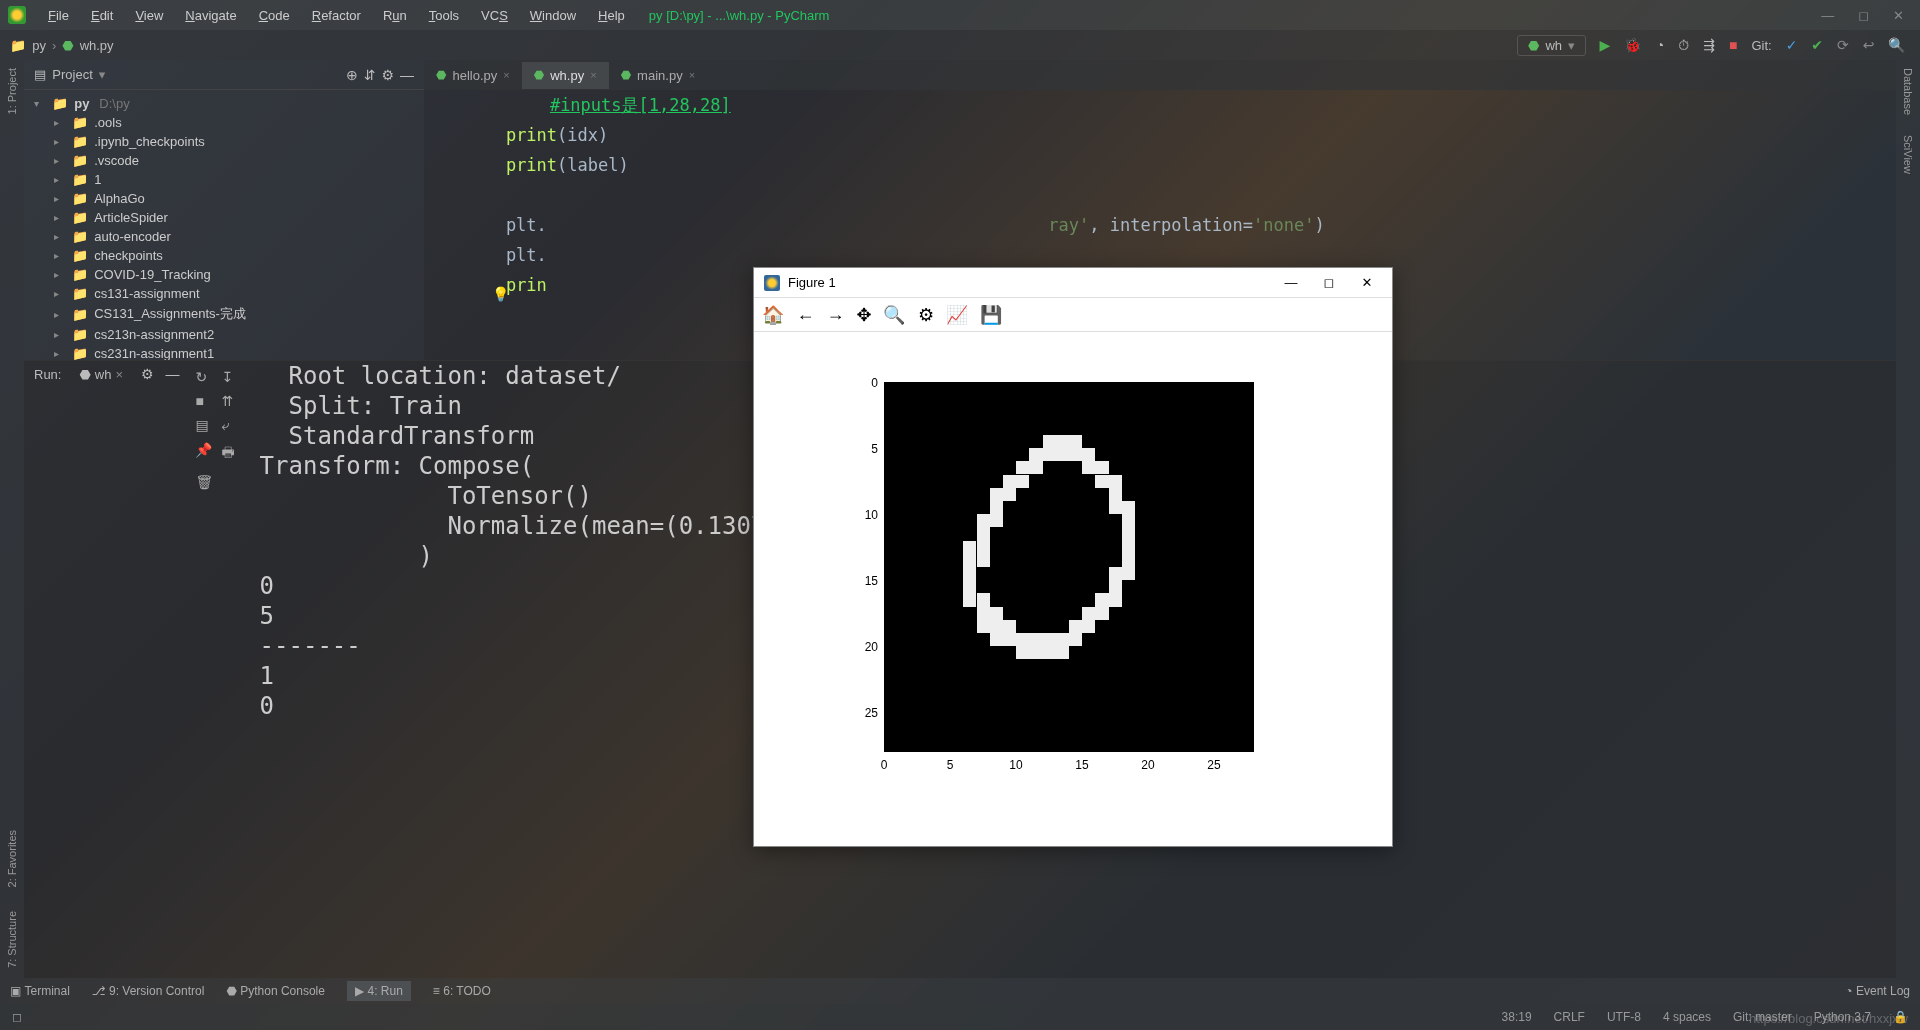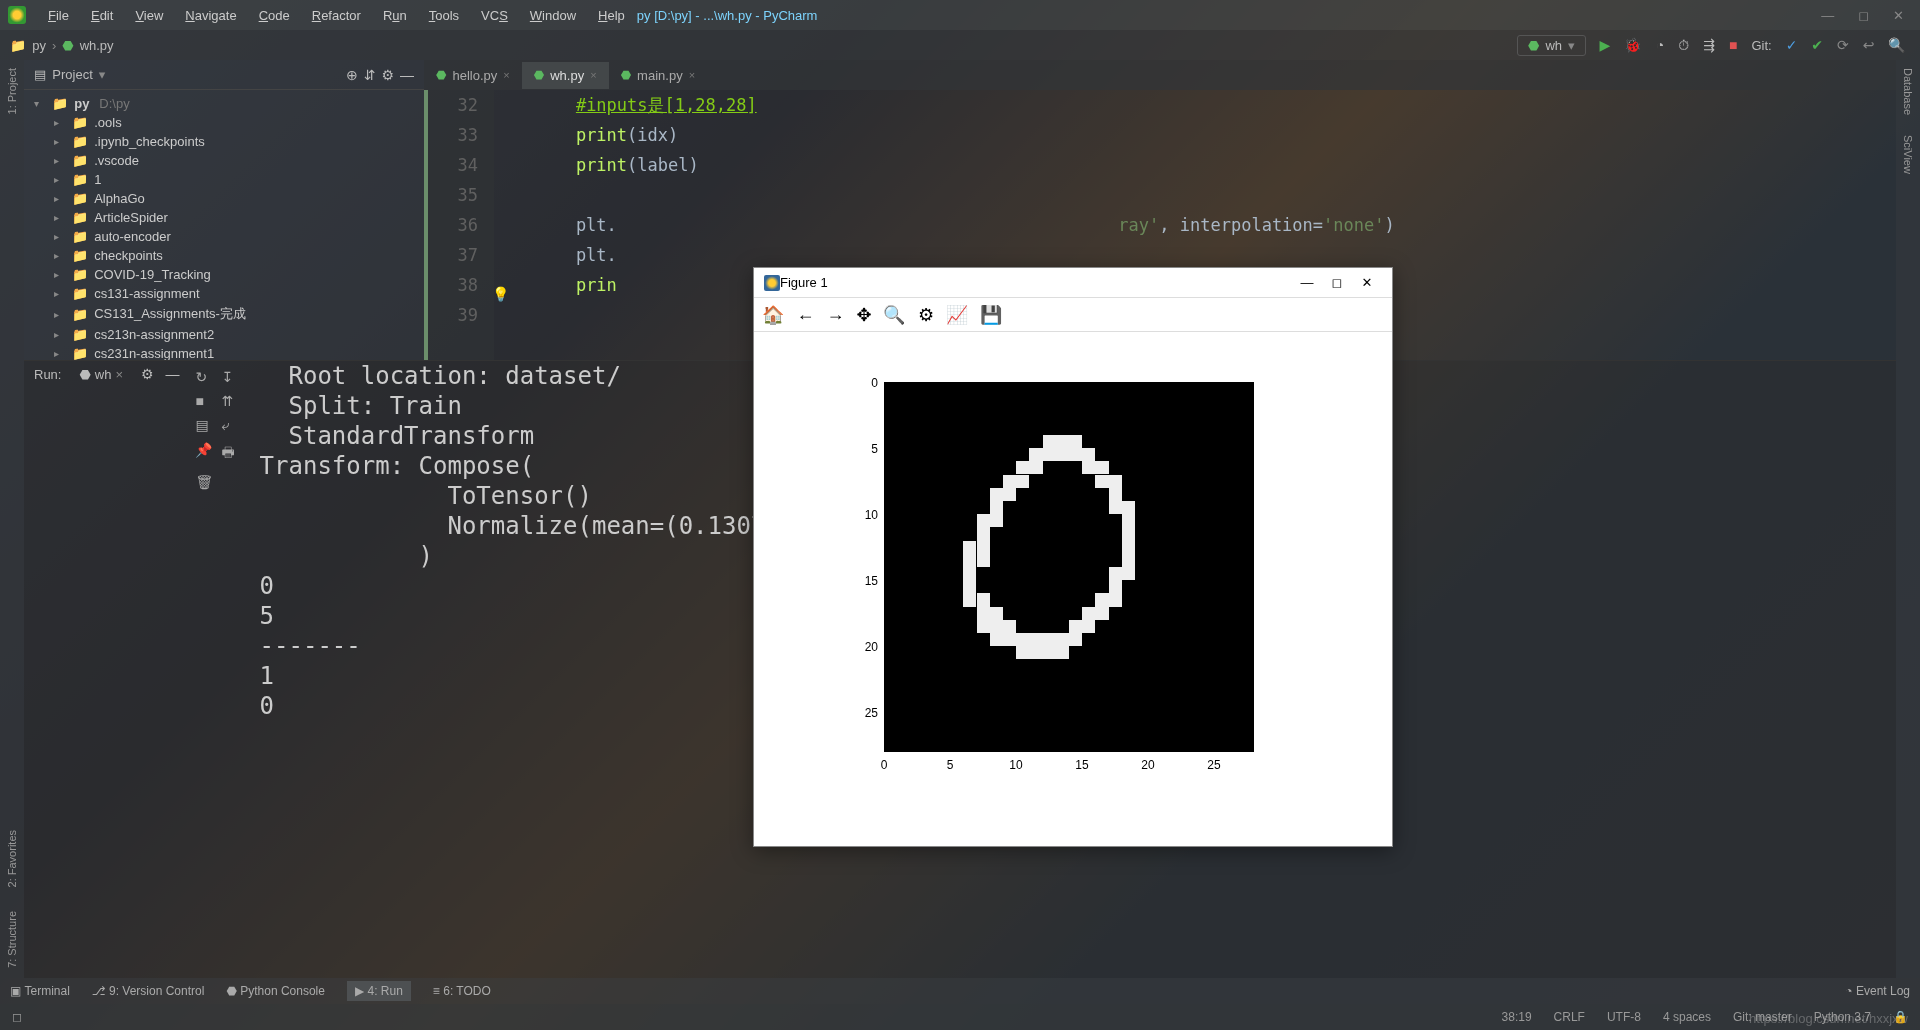--- a/index.html
+++ b/index.html
@@ -29,21 +29,22 @@
   background: radial-gradient(circle, #fc3 30%, #393 60%);
   border-radius: 3px;
   margin-right: 10px;
 }
 .menubar .menu-item {
   padding: 4px 10px;
   cursor: pointer;
 }
 .menubar .menu-item u { text-decoration: underline; }
 .menubar .title {
-  color: #7dd3fc;
+  margin-left: 12px;
+  color: #22c55e;
 }
 .menubar .win-controls {
   margin-left: auto;
   display: flex;
   gap: 24px;
   padding-right: 16px;
   color: #888;
 }
 .navbar {
   height: 30px;
@@ -192,21 +193,21 @@
   color: #606060;
   background: rgba(49,51,53,0.6);
   border-left: 4px solid #6b8e6b;
 }
 .code-body {
   flex: 1;
   color: #a9b7c6;
   white-space: pre;
   overflow: hidden;
 }
-.kw-comment { color: #84cc16; text-decoration: underline; }
+.kw-comment { color: #22c55e; text-decoration: underline; margin-left: 44px; }
 .kw-str { color: #6a8759; }
 .kw-builtin { color: #bef264; }
 .breadcrumb-editor {
   height: 22px;
   padding-left: 80px;
   font-size: 12px;
   color: #888;
   background: rgba(50,53,55,0.5);
   display: flex;
   align-items: center;
@@ -294,20 +295,21 @@
   box-shadow: 0 4px 20px rgba(0,0,0,0.4);
   display: flex;
   flex-direction: column;
   color: #000;
 }
 .figure-titlebar {
   height: 30px;
   display: flex;
   align-items: center;
   padding: 0 10px;
+  gap: 8px;
   border-bottom: 1px solid #ddd;
 }
 .figure-titlebar .ficon {
   width: 16px; height: 16px;
   background: radial-gradient(circle, #fc3 30%, #369 60%);
   border-radius: 2px;
 }
 .figure-titlebar .title { flex: 1; font-size: 13px; }
 .figure-titlebar .wbtn { width: 30px; text-align: center; cursor: pointer; font-size: 13px; }
 .figure-toolbar {
@@ -529,29 +531,20 @@
                 <span class="close">×</span>
               </div>
               <div class="tab">
                 <span class="py-i">⬣</span>
                 <span>main.py</span>
                 <span class="close">×</span>
               </div>
             </div>
         </div>
         <div class="code">
-          <div class="gutter" id="code-gutter" style="white-space: pre;">32
-33
-34
-35
-36
-37
-38
-39
-</div>
           <div class="code-body" id="code-body">        <span class="kw-comment">#inputs是[1,28,28]</span>
         <span class="kw-builtin">print</span>(idx)
         <span class="kw-builtin">print</span>(label)
 
         plt.                                                 <span class="kw-str">ray'</span>, <span>interpolation</span>=<span class="kw-str">'none'</span>)
         plt.
         <span class="kw-builtin">prin</span>
 
 </div>
           <span class="bulb">💡</span>

